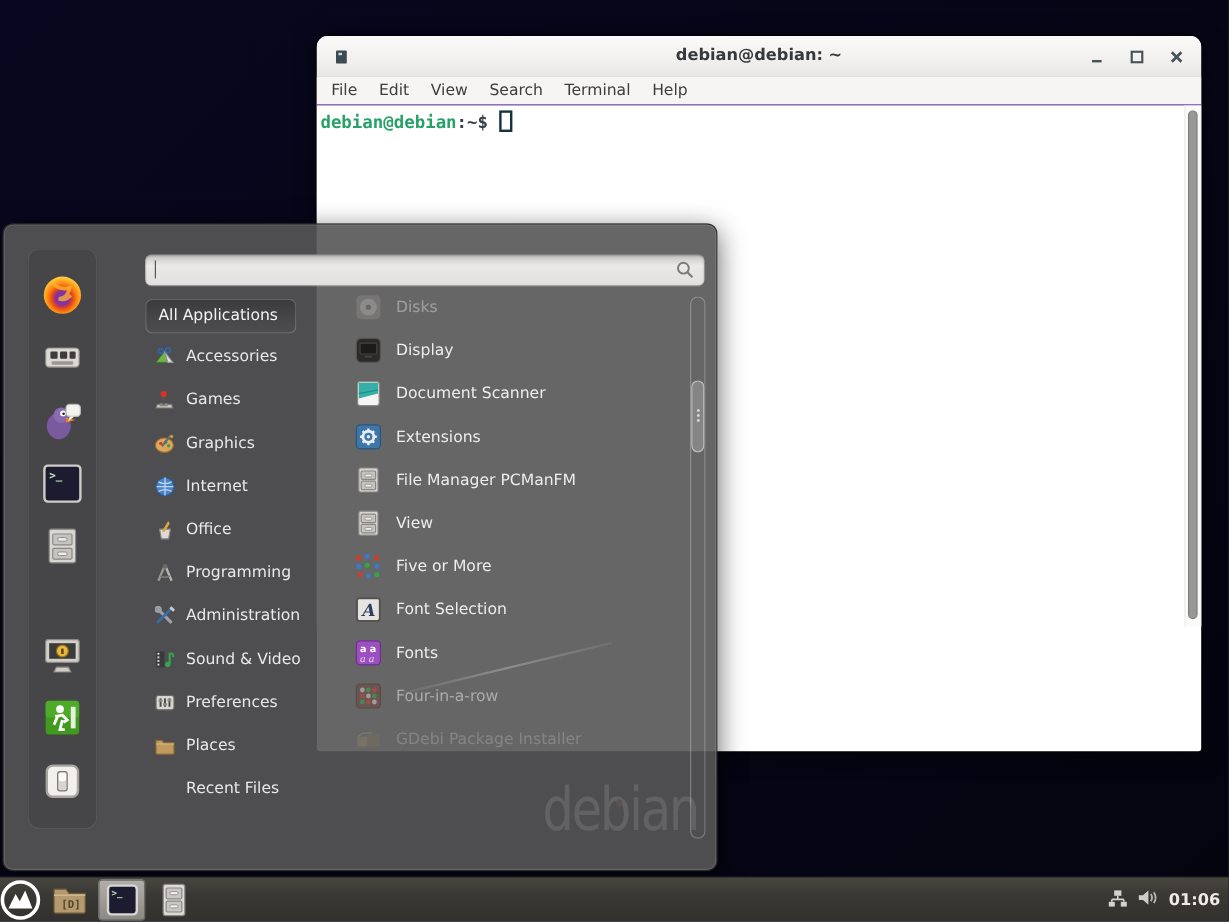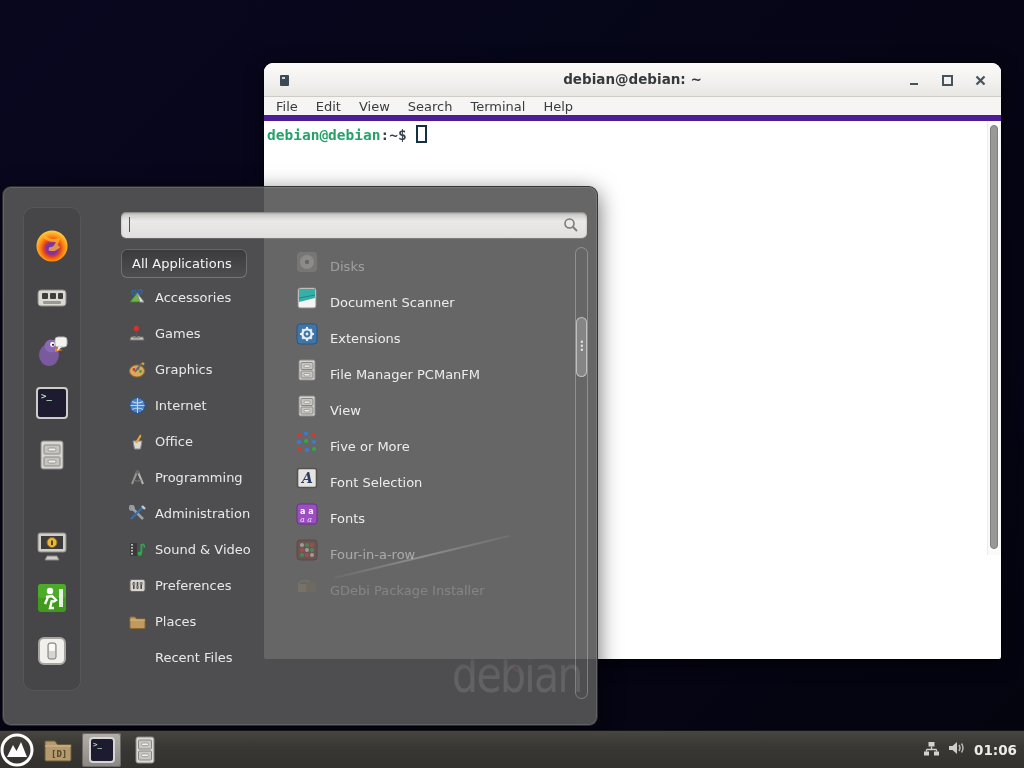--- a/index.html
+++ b/index.html
@@ -5,29 +5,29 @@
   * { margin:0; padding:0; box-sizing:border-box; }
   html,body { width:1024px; height:768px; overflow:hidden; }
   body { font-family:"DejaVu Sans", sans-serif; position:relative; background:#06051a; }
 
   
   #desktop { position:absolute; inset:0; background:linear-gradient(135deg,#08071f 0%,#04040f 100%); }
   #watermark { position:absolute; left:452px; top:646px; z-index:1; color:#d4d4d4; font-size:50px; font-weight:500; letter-spacing:-2px; transform:scaleX(0.82); transform-origin:left; }
   #watermark .i-dot { position:absolute; left:75px; top:20px; width:6px; height:6px; border-radius:50%; background:#b03038; }
 
   
-  #term { position:absolute; left:264px; top:30px; width:737px; height:596px; z-index:2; border-radius:9px 9px 2px 2px; box-shadow:0 4px 18px rgba(0,0,0,.6), 0 0 0 1px rgba(0,0,0,.45); background:#fff;margin-top:33px; }
+  #term { position:absolute; left:264px; top:30px; width:737px; height:596px; z-index:2; border-radius:9px 9px 2px 2px; box-shadow:0 4px 18px rgba(0,0,0,.6), 0 0 0 1px rgba(0,0,0,.45); background:#fff; }
   .term-titlebar { position:relative; height:34px; border-radius:9px 9px 0 0; background:linear-gradient(180deg,#fbfafa 0%,#f2f0ee 60%,#e9e7e4 100%); border-bottom:1px solid #cfcbc7; }
   .term-app-icon { position:absolute; left:16px; top:12px; width:9px; height:11px; background:#3b4a55; border-radius:1px; }
   .term-app-icon:after { content:""; position:absolute; left:2px; top:2px; width:3px; height:2px; background:#cfd8dc; }
   .term-title { position:absolute; left:0; right:0; top:8px; text-align:center; font-size:13.5px; font-weight:bold; color:#36393c; }
   .wc { position:absolute; top:12px; width:11px; height:11px; }
   .wc svg { display:block; }
   .wc-min { right:81px; } .wc-max { right:48px; } .wc-close { right:15px; }
-  .term-menubar { height:24px; background:#f6f5f4; border-bottom:6px solid #4c1d95; display:flex; align-items:center; padding-left:3px; }
+  .term-menubar { height:24px; background:#f6f5f4; border-bottom:1px solid #4c1d95; display:flex; align-items:center; padding-left:3px; }
   .term-menubar span { font-size:13px; color:#3a3c3e; padding:0 9px; }
   .term-body { position:relative; height:434px; background:#ffffff; font-family:"DejaVu Sans Mono", monospace; font-size:14.5px; padding:4px 0 0 3px; }
   .p-user { color:#26a269; font-weight:bold; }
   .p-rest { color:#35424a; font-weight:bold; }
   .term-cursor { display:inline-block; width:11px; height:18px; border:2px solid #16323e; vertical-align:-3px; margin-left:9px; background:#fff; }
   .term-scrollbar { position:absolute; right:0; top:0; bottom:0; width:14px; background:#fafafa; border-left:1px solid #ececea; }
   .term-scrollbar .thumb { position:absolute; right:3px; top:4px; width:8px; height:424px; border-radius:4px; background:#989896; border:1px solid #7e7e7c; }
 
   
   #appmenu { position:absolute; left:2px; top:186px; width:596px; height:540px; z-index:3; border-radius:9px; background:rgba(87,85,87,0.9); border:1px solid rgba(25,25,25,.65); box-shadow:inset 0 0 0 1px rgba(255,255,255,.12), 0 6px 22px rgba(0,0,0,.6); }
@@ -41,21 +41,21 @@
   .search-icon { position:absolute; right:8px; top:5px; }
 
   .allapps-btn { position:absolute; left:118px; top:62px; width:126px; height:29px; border-radius:6px; background:linear-gradient(180deg,rgba(35,35,35,.45),rgba(80,80,80,.35)); box-shadow:inset 0 0 0 1px rgba(255,255,255,.22); color:#f4f4f4; font-size:13px; line-height:29px; padding-left:11px; }
 
   .cat-list { position:absolute; left:118px; top:92px; width:160px; }
   .cat-row { height:36px; display:flex; align-items:center; padding-left:8px; }
   .cat-row .cicon { width:17px; height:17px; margin-right:9px; flex:none; }
   .cat-row .clabel { font-size:13px; color:#e9e9e9; white-space:nowrap; }
 
   .app-list { position:absolute; left:284px; top:51px; width:286px; }
-  .app-row { height:36px; display:flex; align-items:flex-end; padding-left:8px; }
+  .app-row { height:36px; display:flex; align-items:center; padding-left:8px; }
   .app-row .aicon { width:24px; height:24px; margin-right:11px; flex:none; }
   .app-row .alabel { font-size:13px; color:#ededed; white-space:nowrap; }
   .fade-40 { opacity:.42; } .fade-45 { opacity:.5; } .fade-22 { opacity:.22; }
 
   .menu-scrollbar { position:absolute; left:572px; top:60px; width:13px; height:452px; border-radius:7px; box-shadow:inset 0 0 0 1px rgba(255,255,255,.28); }
   .menu-scrollbar .thumb { position:absolute; left:1px; top:70px; width:11px; height:60px; border-radius:6px; background:rgba(160,158,160,.55); box-shadow:inset 0 0 0 1px rgba(230,230,230,.6); }
   .menu-scrollbar .grip { position:absolute; left:3.5px; top:24px; color:#dcdcdc; font-size:8px; line-height:4px; letter-spacing:0; }
 
   .trail { position:absolute; left:331px; top:390px; width:181px; height:2px; background:linear-gradient(90deg,rgba(210,210,198,.05),rgba(215,215,205,.35),rgba(210,210,198,.08)); transform:rotate(-13.5deg); transform-origin:left center; border-radius:1px; }
 
@@ -311,20 +311,28 @@
       <div class="app-row fade-40">
         <span class="aicon"><svg width="24" height="24">
               <rect x="2" y="2" width="20" height="20" rx="4" fill="#8f8d8a"></rect>
               <circle cx="12" cy="12" r="7" fill="#c2c0bc"></circle>
               <circle cx="12" cy="12" r="2.2" fill="#6a6866"></circle>
             </svg></span>
         <span class="alabel">Disks</span>
       </div>
       <div class="app-row">
         <span class="aicon"><svg width="24" height="24">
+              <rect x="2" y="2" width="20" height="20" rx="4" fill="#2c2a28" stroke="#555250"></rect>
+              <rect x="5" y="6" width="14" height="9" rx="1" fill="#1d1b1a" stroke="#45423f"></rect>
+              <rect x="9" y="16.5" width="6" height="1.6" fill="#45423f"></rect>
+            </svg></span>
+        <span class="alabel">Display</span>
+      </div>
+      <div class="app-row">
+        <span class="aicon"><svg width="24" height="24">
               <rect x="3" y="2" width="18" height="20" rx="2" fill="#f6f4f2" stroke="#8a8884"></rect>
               <path d="M4 3 h16 v9 l-16 4 Z" fill="#35b0a8"></path>
               <path d="M4 12 l16 -3" stroke="#1f8a82" stroke-width="1"></path>
             </svg></span>
         <span class="alabel">Document Scanner</span>
       </div>
       <div class="app-row">
         <span class="aicon"><svg width="24" height="24">
               <rect x="2" y="2" width="20" height="20" rx="3" fill="#3f76a8" stroke="#2a5580"></rect>
               <circle cx="12" cy="12" r="4.6" fill="none" stroke="#e8eef4" stroke-width="2.4"></circle>

